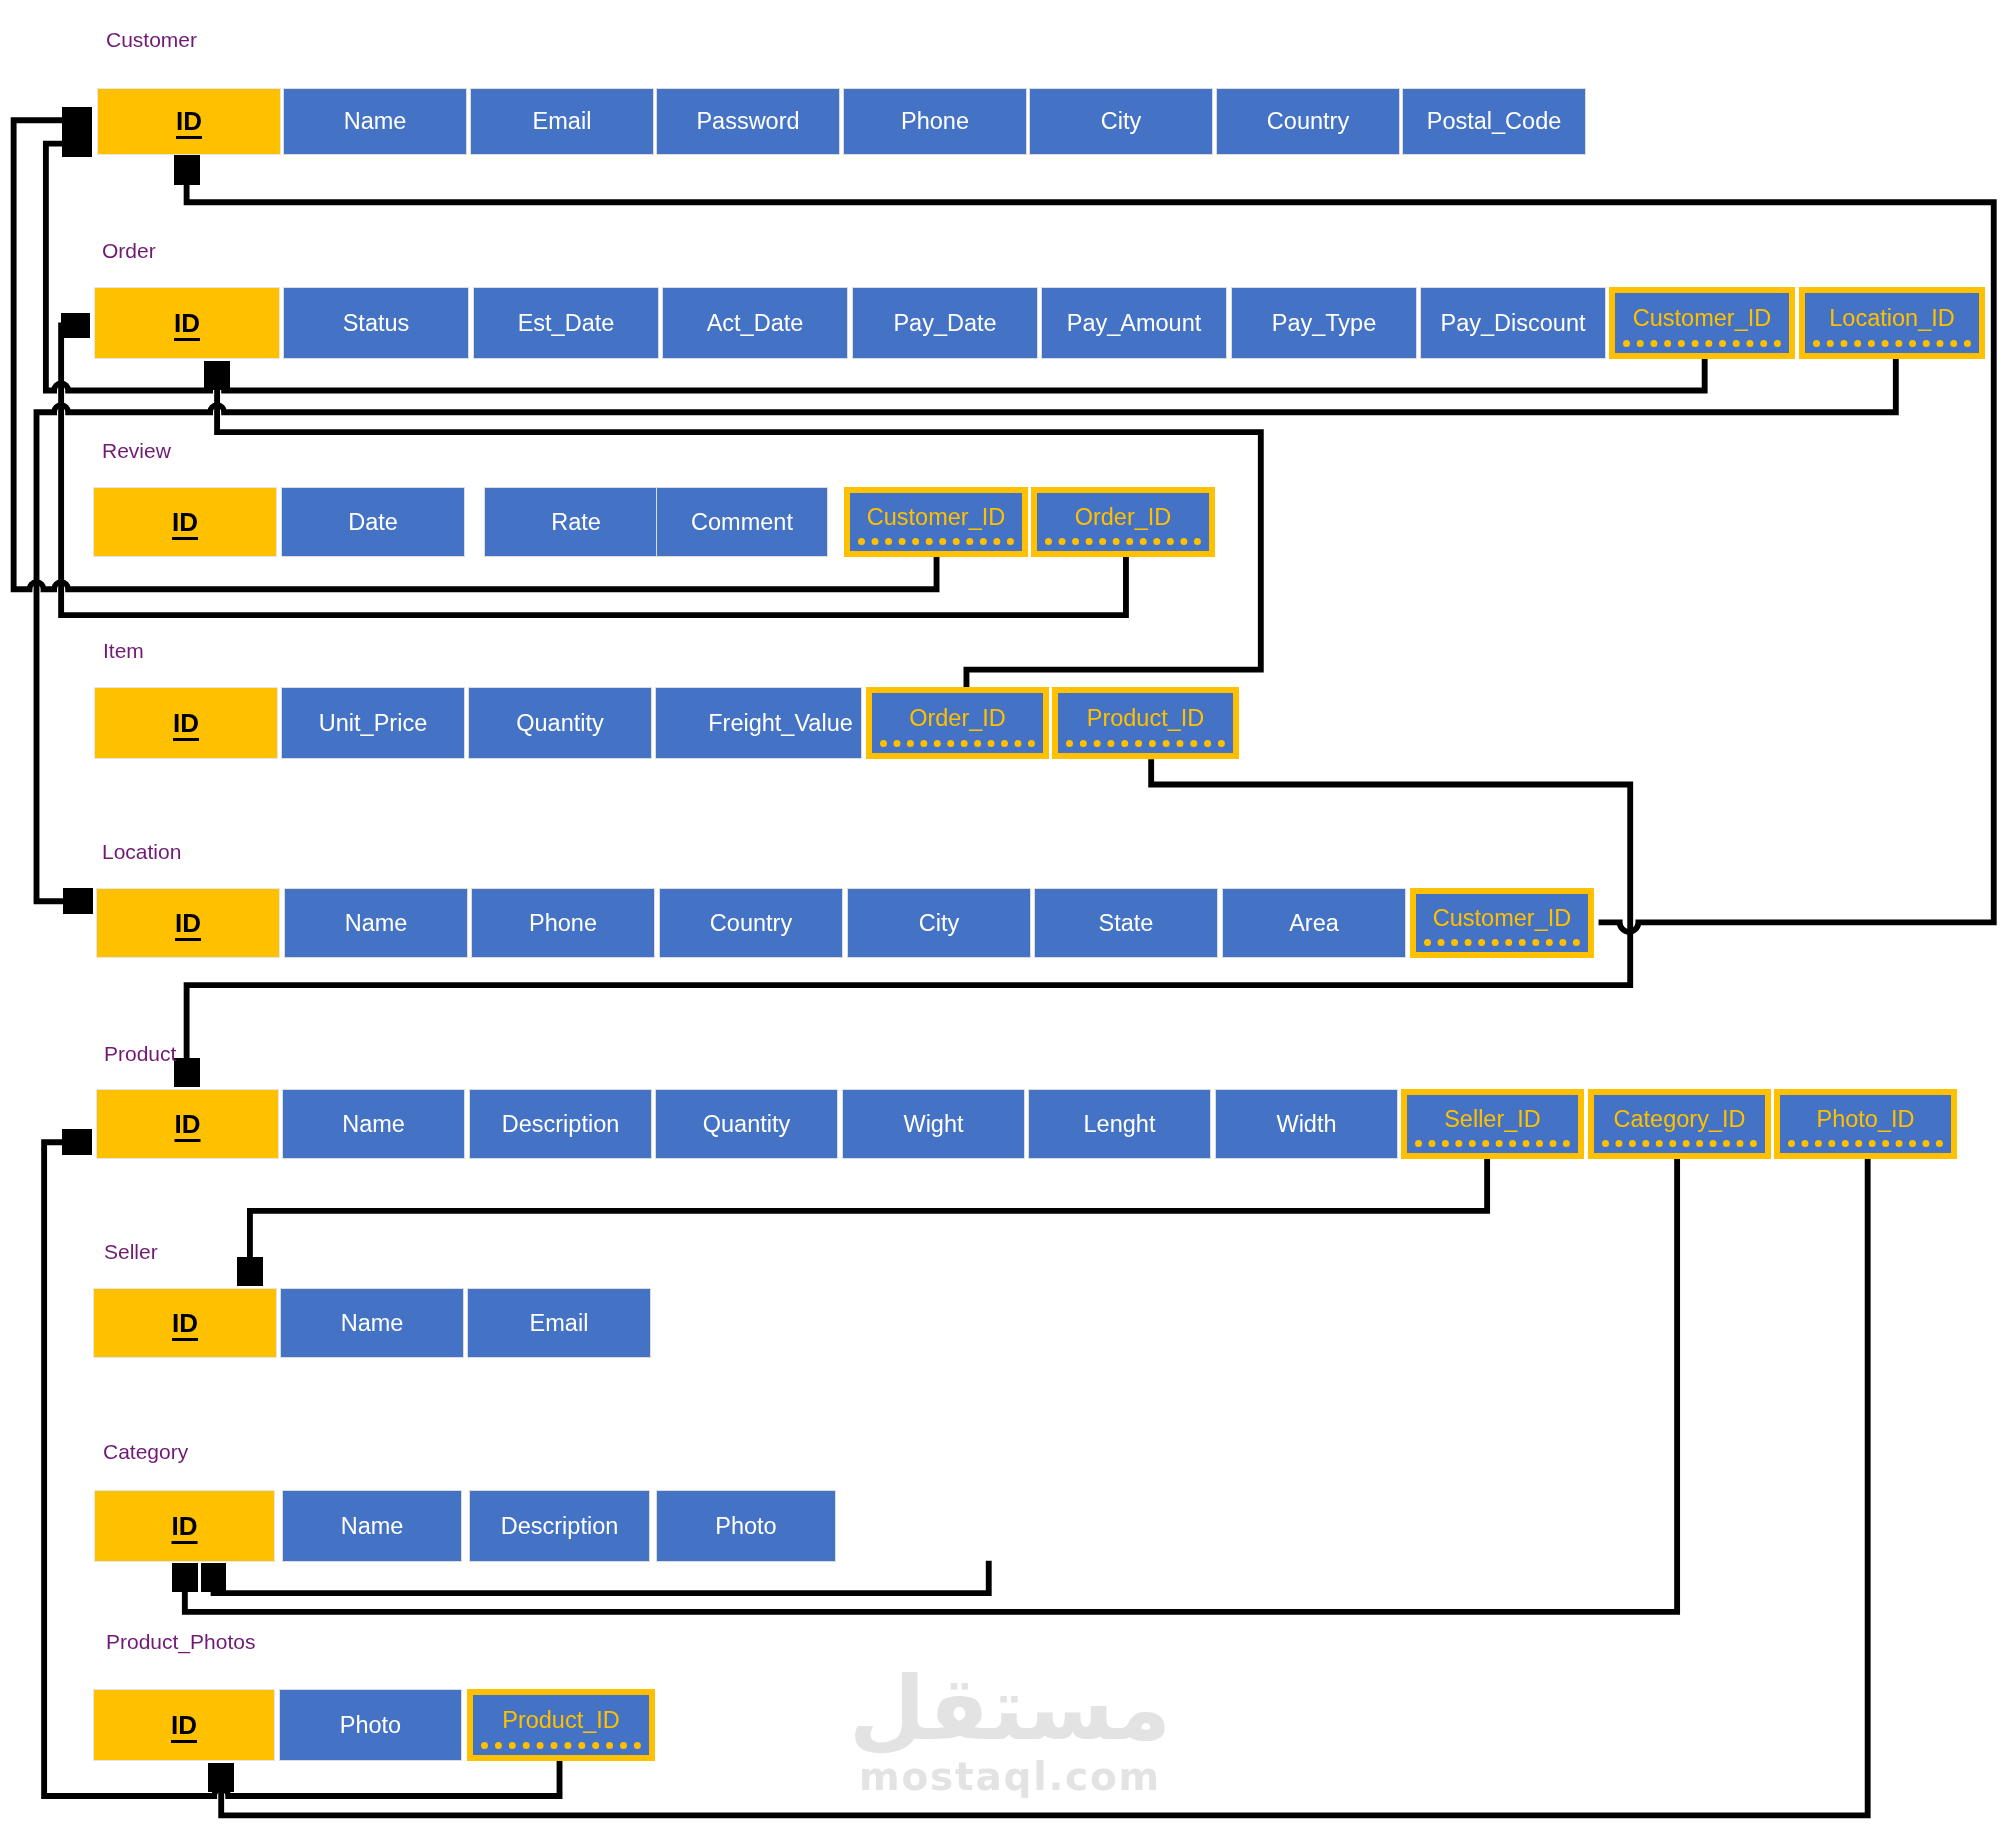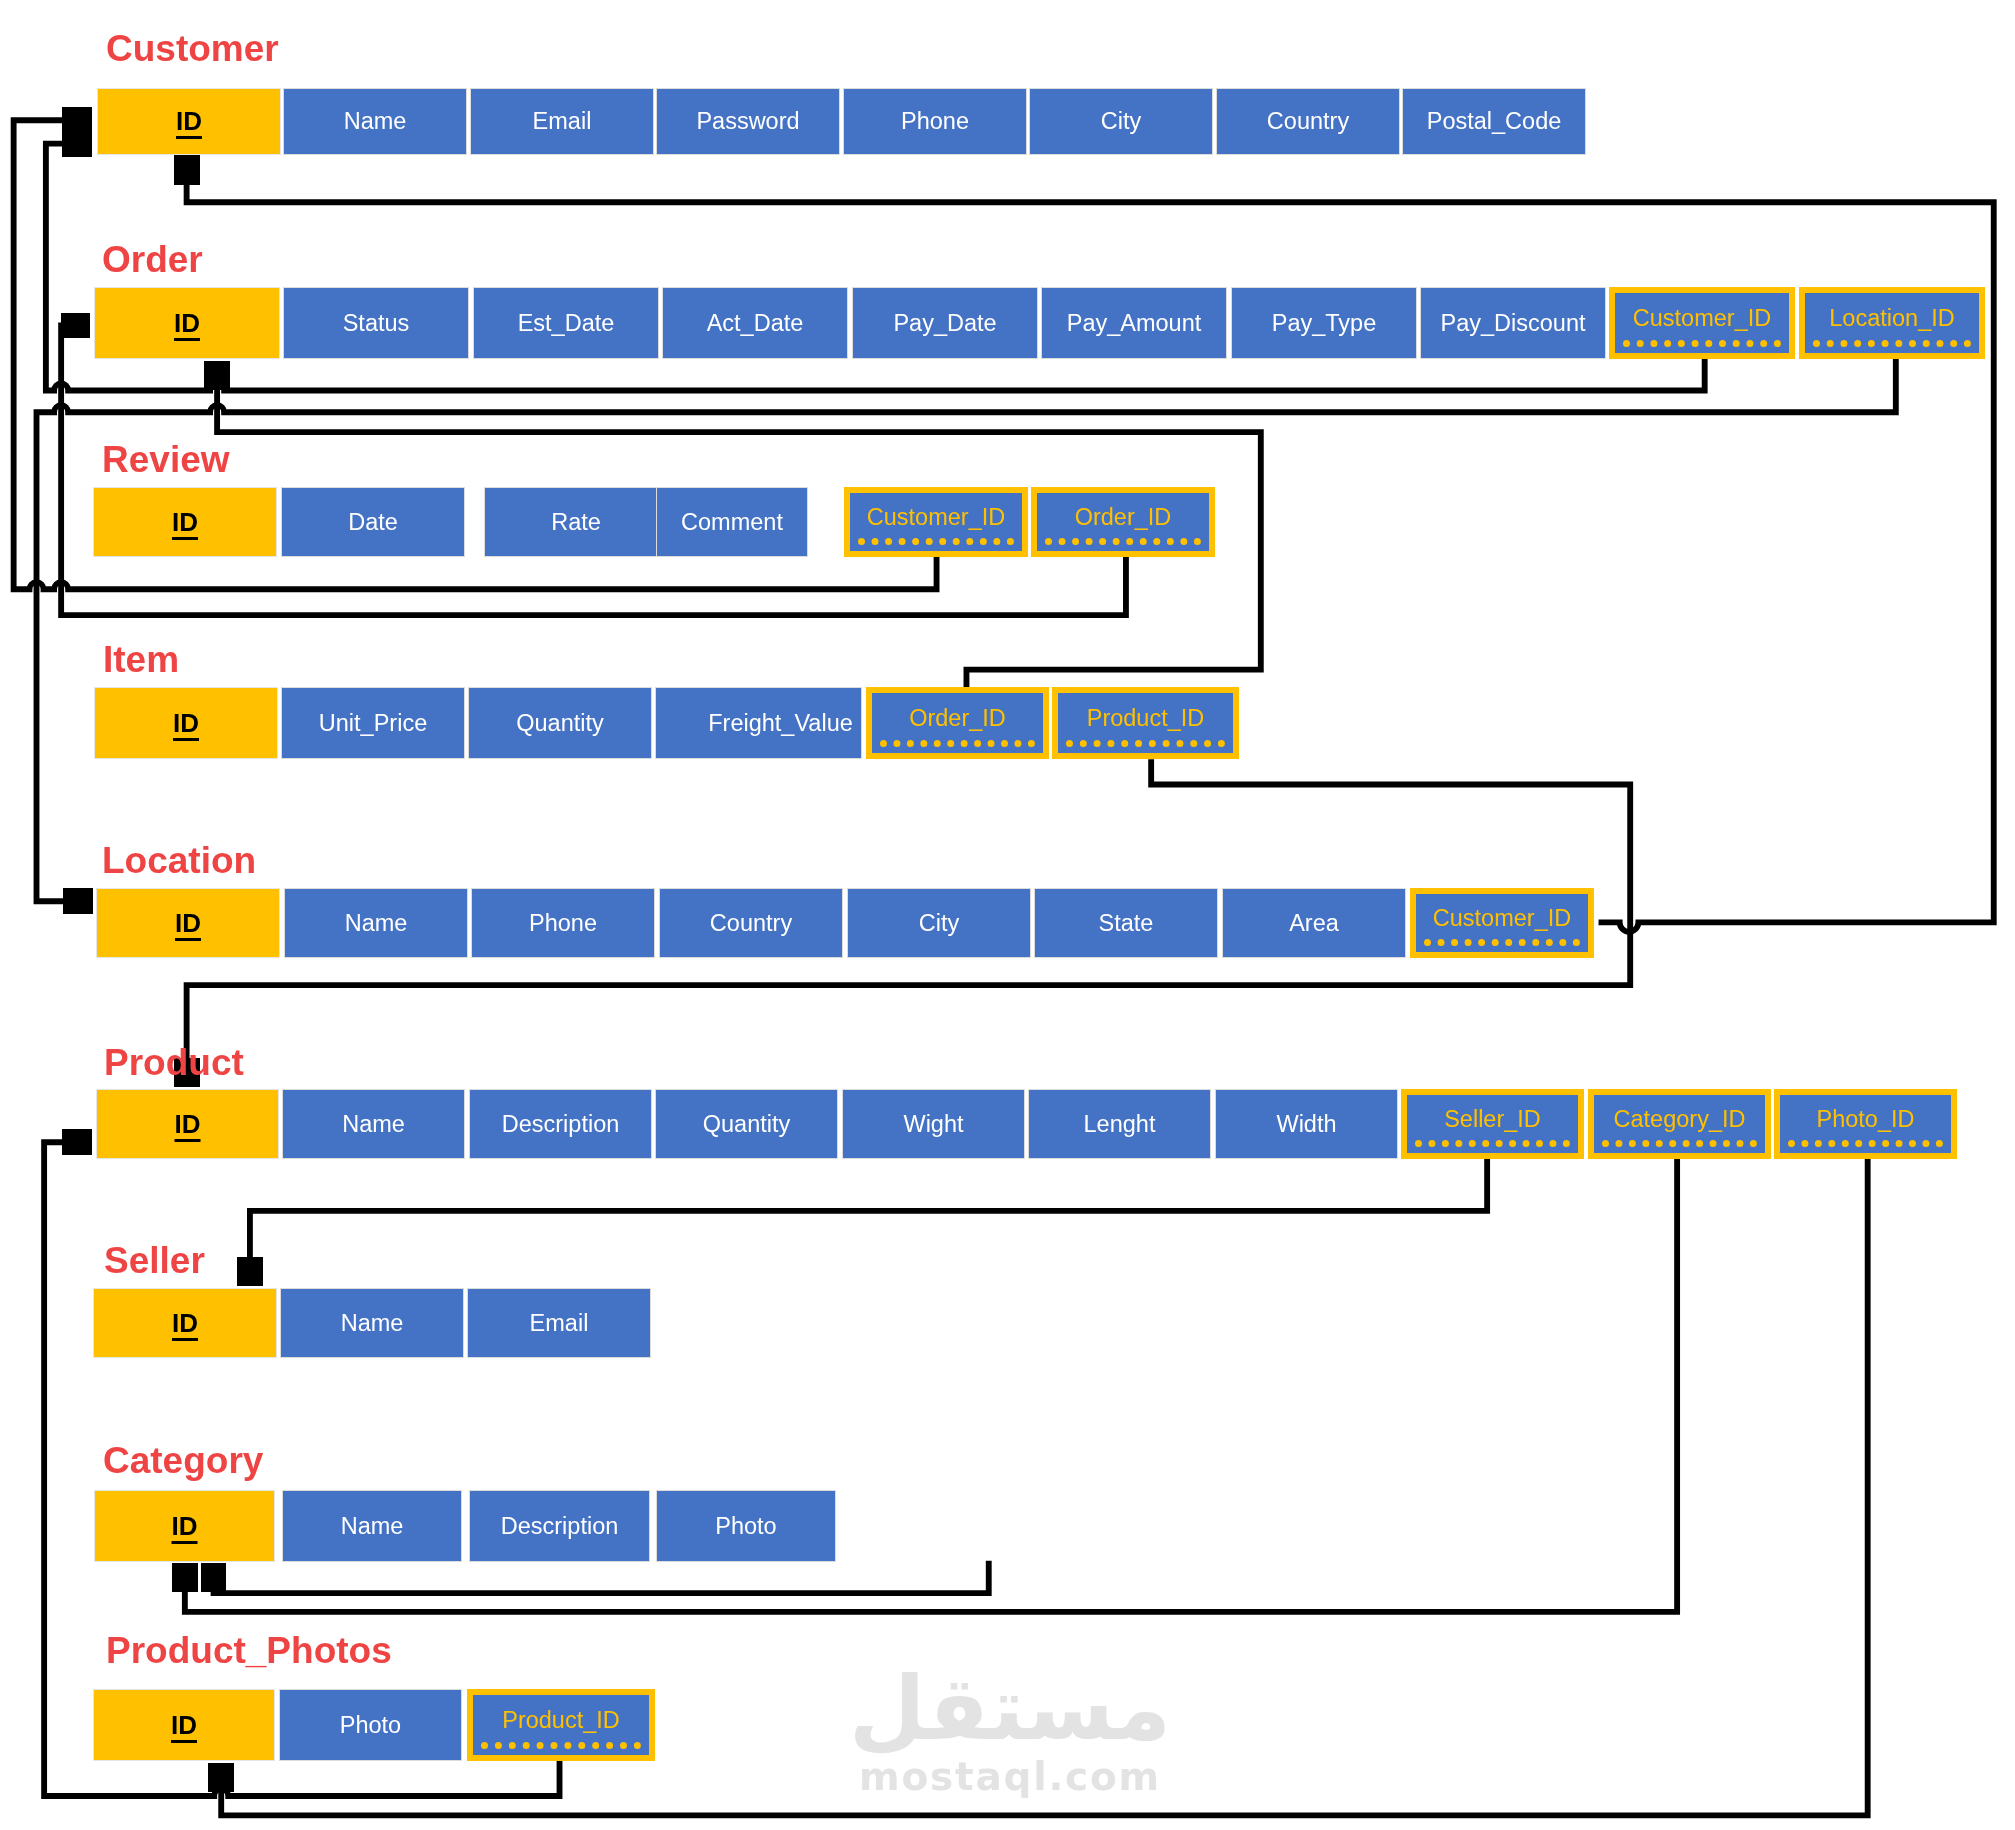--- a/index.html
+++ b/index.html
@@ -10,22 +10,22 @@
   body{width:2015px;height:1830px;position:relative;overflow:hidden;
        font-family:"Liberation Sans",sans-serif;}
   #diagram{position:absolute;inset:0;width:2015px;height:1830px;}
   #connector-layer{position:absolute;left:0;top:0;z-index:1;}
   #connector-layer path{fill:none;stroke:var(--line);stroke-width:10;}
   .watermark{position:absolute;left:1010px;top:1665px;transform:translateX(-50%);
              z-index:0;text-align:center;color:var(--wm);
              font-family:"DejaVu Sans",sans-serif;user-select:none;}
   .wm-ar{font-size:88px;font-weight:bold;line-height:1.0;direction:rtl;}
   .wm-en{font-size:39px;font-weight:bold;letter-spacing:1.8px;margin-top:1.2px;text-align:center;}
-  .table-title{position:absolute;z-index:2;font-size:37px;font-weight:bold;
-               color:#ef4444;white-space:nowrap;letter-spacing:0px;}
+  .table-title{position:absolute;z-index:2;font-size:21px;font-weight:normal;
+               color:#701a75;white-space:nowrap;letter-spacing:0px;}
   .table-row{position:absolute;z-index:2;}
   .cell{position:absolute;top:0;box-sizing:border-box;display:flex;
         align-items:center;justify-content:center;}
   .cell .lbl{white-space:nowrap;}
   .cell.field{background:var(--blue);border:1.2px solid var(--cellborder);}
   .cell.field .lbl{color:var(--fieldtext);font-size:23.5px;}
   .cell.pk{background:var(--pk);border:1.2px solid #E6E6E6;}
   .cell.pk .lbl{color:var(--pktext);font-size:26px;font-weight:bold;
                 text-decoration:underline;text-decoration-thickness:2.9px;
                 text-underline-offset:5.9px;}
@@ -128,21 +128,21 @@
     <div class="table-row" style="left: 93px; top: 487px; height: 70px; width: 1126px;">
       <div class="cell pk" style="left: 0px; width: 184px; height: 70px;">
         <span class="lbl">ID</span>
       </div>
       <div class="cell field" style="left: 188px; width: 184px; height: 70px;">
         <span class="lbl">Date</span>
       </div>
       <div class="cell field" style="left: 363px; width: 184px; height: 70px; margin-left: 28px;">
         <span class="lbl">Rate</span>
       </div>
-      <div class="cell field" style="left: 563px; width: 152px; height: 70px;">
+      <div class="cell field" style="left: 563px; width: 172px; height: 70px;">
         <span class="lbl">Comment</span>
       </div>
       <div class="cell fk" style="left: 751px; width: 184px; height: 70px;">
         <span class="lbl">Customer_ID</span>
         <div class="dots"></div>
       </div>
       <div class="cell fk" style="left: 938px; width: 184px; height: 70px;">
         <span class="lbl">Order_ID</span>
         <div class="dots"></div>
       </div>

